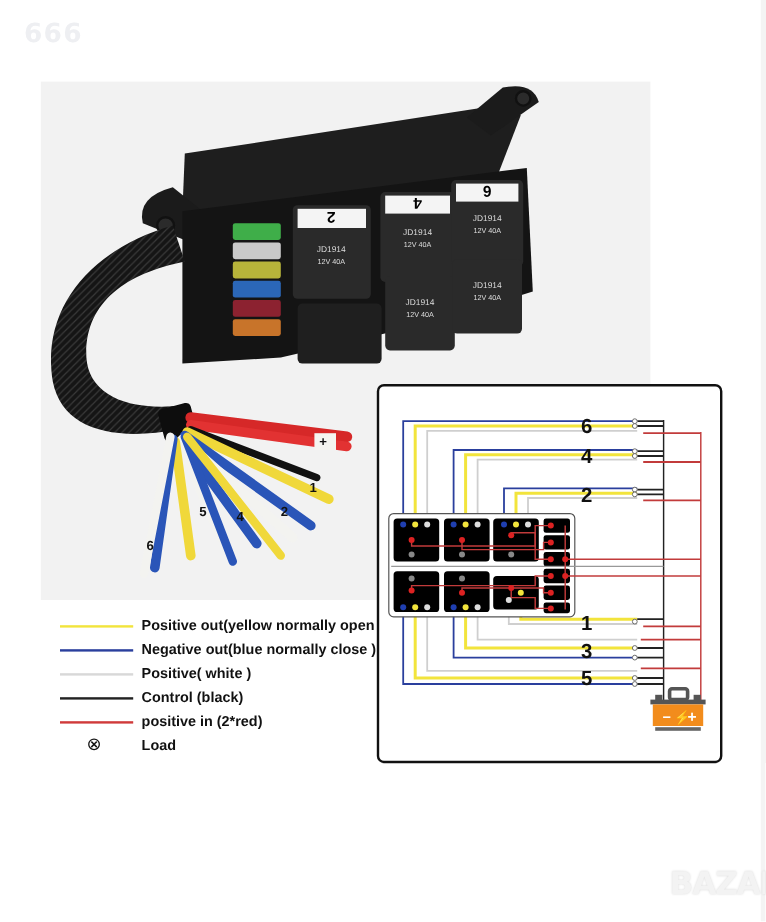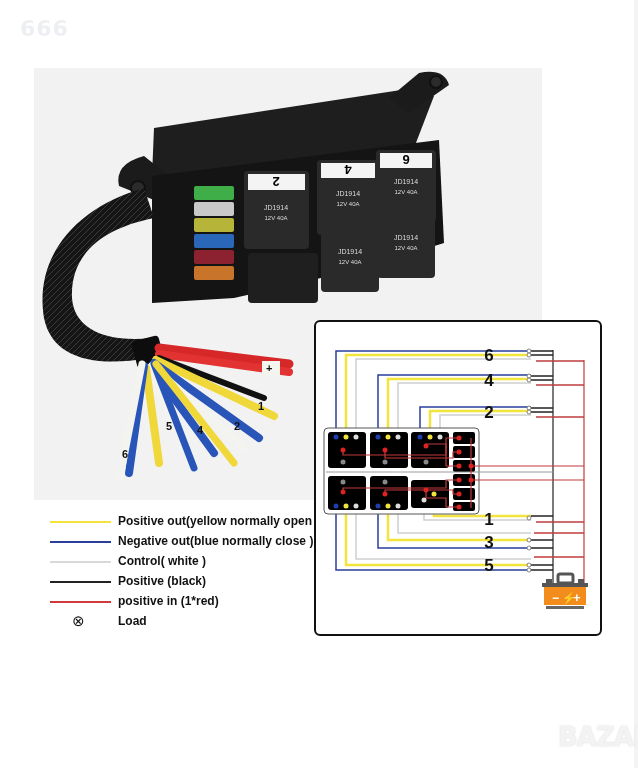--- a/index.html
+++ b/index.html
@@ -122,29 +122,29 @@
   <div class="legend-row">
     <div class="legend-line" style="background:#f2e43c"></div>
     <div class="legend-label">Positive out(yellow normally open )</div>
   </div>
   <div class="legend-row">
     <div class="legend-line" style="background:#2a3f9d"></div>
     <div class="legend-label">Negative out(blue normally close )</div>
   </div>
   <div class="legend-row">
     <div class="legend-line" style="background:#d8d8d8"></div>
-    <div class="legend-label">Control( white  )</div>
+    <div class="legend-label">Positive( white  )</div>
   </div>
   <div class="legend-row">
     <div class="legend-line" style="background:#222"></div>
-    <div class="legend-label">Positive (black)</div>
+    <div class="legend-label">Control (black)</div>
   </div>
   <div class="legend-row">
     <div class="legend-line" style="background:#d03a3a"></div>
-    <div class="legend-label">positive in (1*red)</div>
+    <div class="legend-label">positive in (2*red)</div>
   </div>
   <div class="legend-row">
     <div class="legend-load-icon">⊗</div>
     <div class="legend-label">Load</div>
   </div>
 </div>
 
 <div class="diagram">
   <svg width="284" height="312" viewBox="0 0 284 312" fill="none">
 

